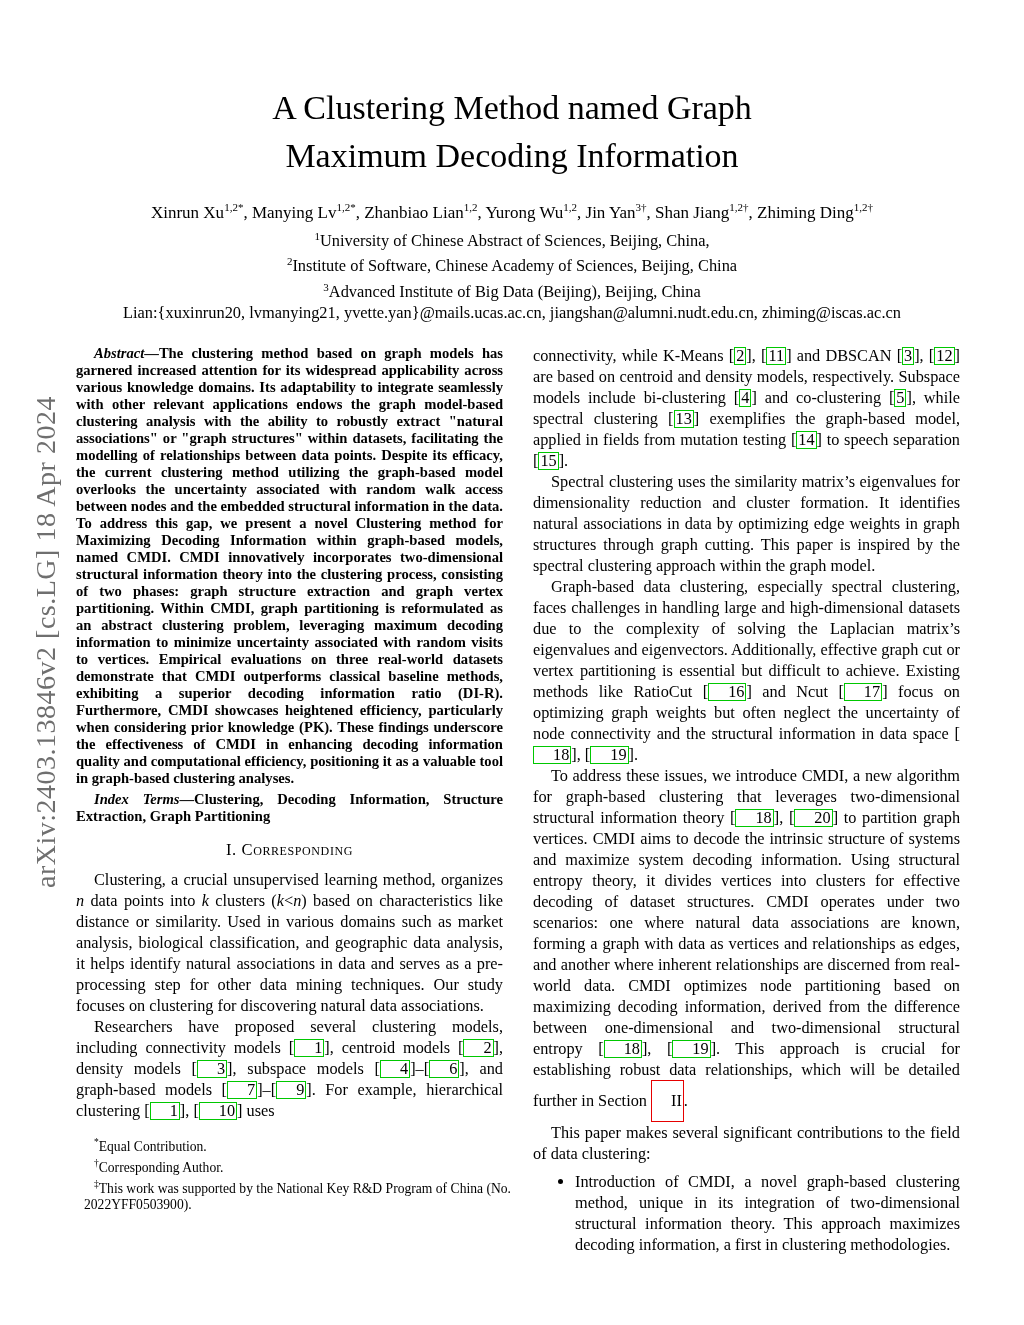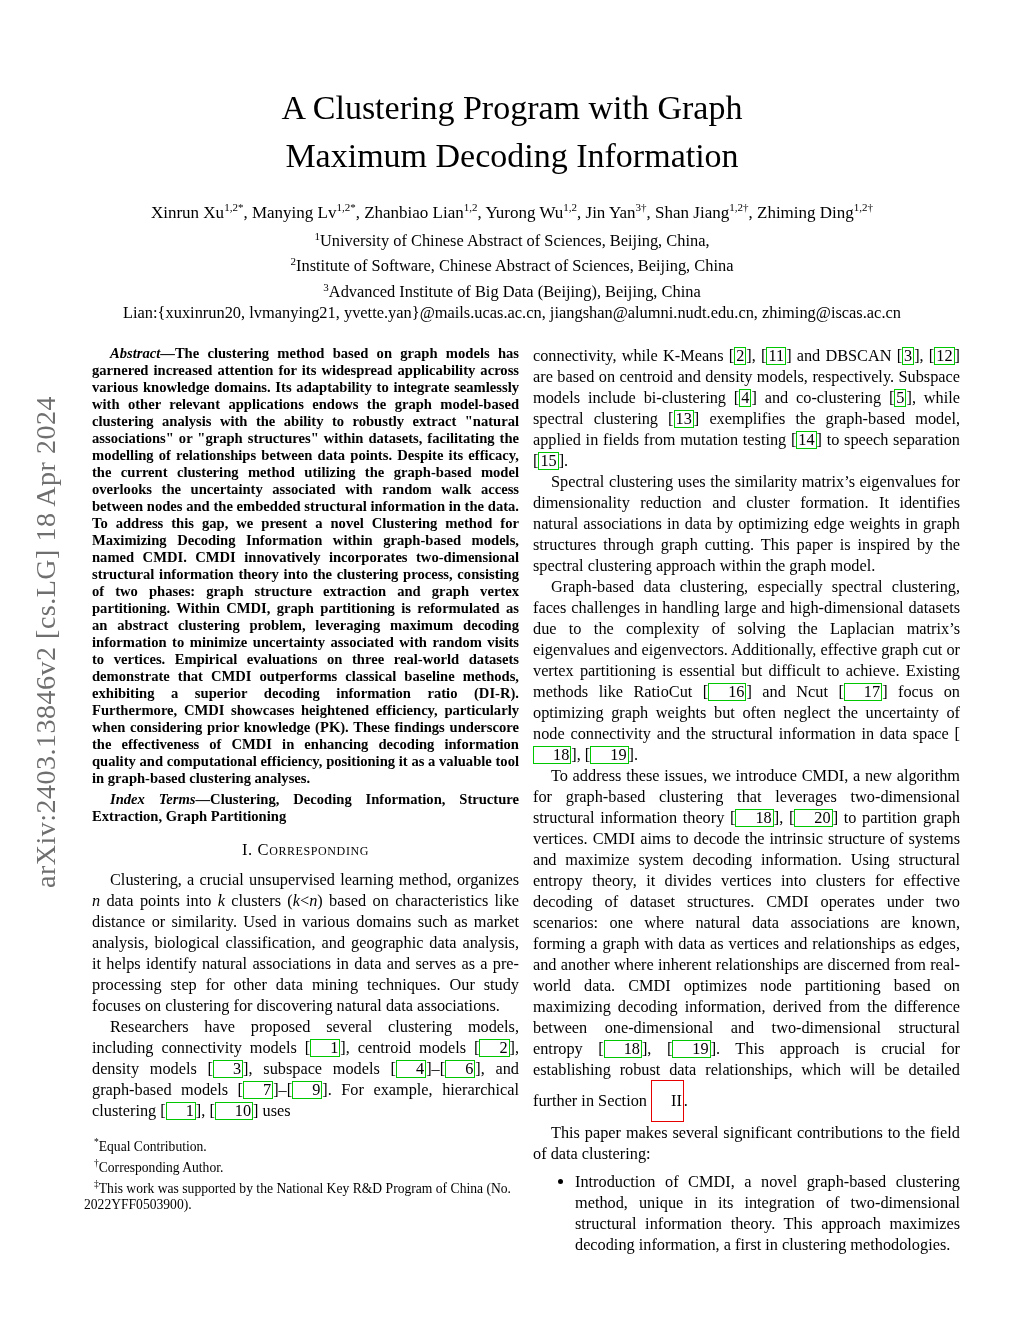--- a/index.html
+++ b/index.html
@@ -27,21 +27,21 @@
   
   .header { position:absolute; top:84px; left:0; width:100%; text-align:center; }
   .title { font-size:34px; font-weight:normal; line-height:48px; }
   .authors { margin-top:21px; font-size:17px; }
   .authors sup, .affil sup { font-size:11px; }
   .affils { margin-top:3px; font-size:16.4px; line-height:21px; }
   .email { margin-top:0px; font-size:16.4px; line-height:21px; }
 
   
   .col { position:absolute; top:345px; width:427px; }
-  .col-left  { left:92px; }
+  .col-left  { left:76px; }
   .col-right { left:533px; }
 
   .abstract {
     font-size:14.6px; font-weight:bold; line-height:17px;
     text-align:justify; text-indent:18px;
   }
   .abs-label { font-style:italic; }
   .index-terms {
     margin-top:4px;
     font-size:14.6px; font-weight:bold; line-height:17px;
@@ -101,29 +101,29 @@
 </style>
 </head>
 <body>
 
 <div class="page">
 
   <div class="watermark">arXiv:2403.13846v2  [cs.LG]  18 Apr 2024</div>
 
   <header class="header">
     <h1 class="title">
-      <div>A Clustering Program with Graph</div>
+      <div>A Clustering Method named Graph</div>
       <div>Maximum Decoding Information</div>
     </h1>
     <div class="authors">
       <span><span>Xinrun Xu</span><sup>1,2*</sup><span>, </span></span><span><span>Manying Lv</span><sup>1,2*</sup><span>, </span></span><span><span>Zhanbiao Lian</span><sup>1,2</sup><span>, </span></span><span><span>Yurong Wu</span><sup>1,2</sup><span>, </span></span><span><span>Jin Yan</span><sup>3†</sup><span>, </span></span><span><span>Shan Jiang</span><sup>1,2†</sup><span>, </span></span><span><span>Zhiming Ding</span><sup>1,2†</sup><span></span></span>
     </div>
     <div class="affils">
       <div class="affil"><sup>1</sup><span>University of Chinese Abstract of Sciences, Beijing, China,</span></div>
-      <div class="affil"><sup>2</sup><span>Institute of Software, Chinese Abstract of Sciences, Beijing, China</span></div>
+      <div class="affil"><sup>2</sup><span>Institute of Software, Chinese Academy of Sciences, Beijing, China</span></div>
       <div class="affil"><sup>3</sup><span>Advanced Institute of Big Data (Beijing), Beijing, China</span></div>
     </div>
     <div class="email">Lian:{xuxinrun20, lvmanying21, yvette.yan}@mails.ucas.ac.cn, jiangshan@alumni.nudt.edu.cn, zhiming@iscas.ac.cn</div>
   </header>
 
   <section class="col col-left">
     <p class="abstract"><span class="abs-label">Abstract</span><span>—The clustering method based on graph models has garnered increased attention for its widespread applicability across various knowledge domains. Its adaptability to integrate seamlessly with other relevant applications endows the graph model-based clustering analysis with the ability to robustly extract "natural associations" or "graph structures" within datasets, facilitating the modelling of relationships between data points. Despite its efficacy, the current clustering method utilizing the graph-based model overlooks the uncertainty associated with random walk access between nodes and the embedded structural information in the data. To address this gap, we present a novel Clustering method for Maximizing Decoding Information within graph-based models, named CMDI. CMDI innovatively incorporates two-dimensional structural information theory into the clustering process, consisting of two phases: graph structure extraction and graph vertex partitioning. Within CMDI, graph partitioning is reformulated as an abstract clustering problem, leveraging maximum decoding information to minimize uncertainty associated with random visits to vertices. Empirical evaluations on three real-world datasets demonstrate that CMDI outperforms classical baseline methods, exhibiting a superior decoding information ratio (DI-R). Furthermore, CMDI showcases heightened efficiency, particularly when considering prior knowledge (PK). These findings underscore the effectiveness of CMDI in enhancing decoding information quality and computational efficiency, positioning it as a valuable tool in graph-based clustering analyses.</span></p>
     <p class="index-terms"><span class="it-label">Index Terms</span><span>—Clustering, Decoding Information, Structure Extraction, Graph Partitioning</span></p>
     <h2 class="sec-heading">I. Corresponding</h2>
     <p class="body-par">Clustering, a crucial unsupervised learning method, organizes <i>n</i> data points into <i>k</i> clusters (<i>k</i>&lt;<i>n</i>) based on characteristics like distance or similarity. Used in various domains such as market analysis, biological classification, and geographic data analysis, it helps identify natural associations in data and serves as a pre-processing step for other data mining techniques. Our study focuses on clustering for discovering natural data associations.</p>

